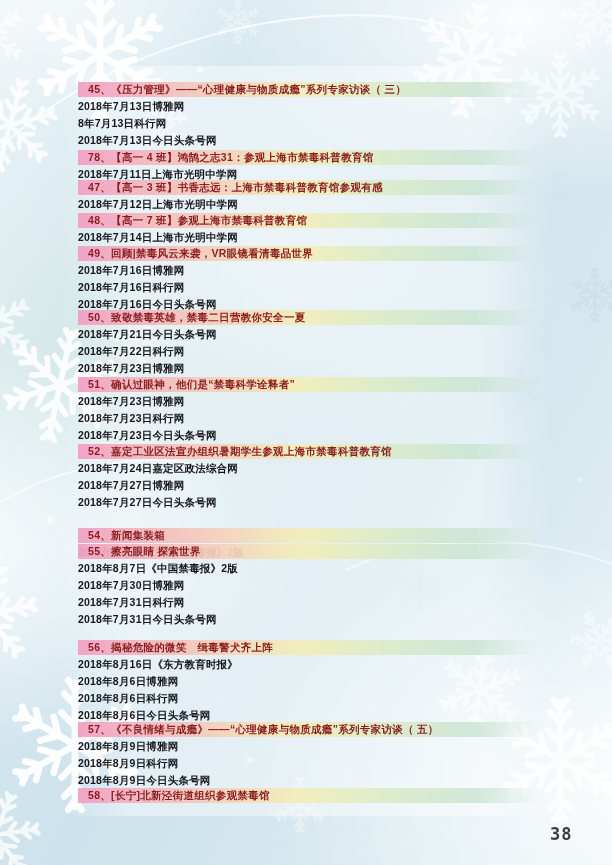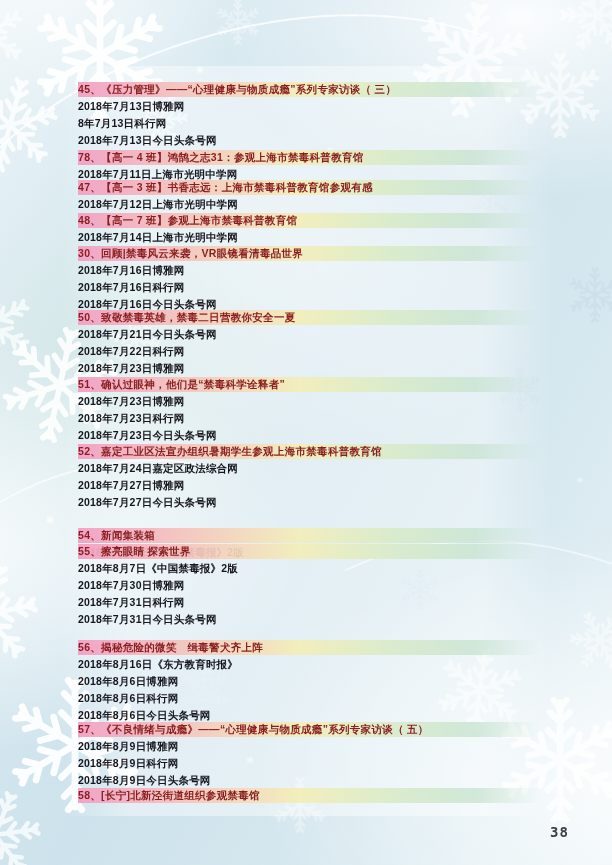--- a/index.html
+++ b/index.html
@@ -25,40 +25,40 @@
   }
   .arc{position:absolute;border:2px solid transparent;border-radius:50%;pointer-events:none;}
   .arc1{width:700px;height:420px;left:-90px;top:28px;transform:rotate(-16deg);border-top-color:rgba(255,255,255,.8);}
   .arc2{width:620px;height:520px;left:110px;top:-70px;transform:rotate(22deg);border-top-color:rgba(255,255,255,.55);}
   .arc3{width:520px;height:430px;left:-150px;top:470px;transform:rotate(-28deg);border-top-color:rgba(255,255,255,.6);}
   .arc4{width:580px;height:430px;left:230px;top:545px;transform:rotate(14deg);border-top-color:rgba(255,255,255,.5);}
   svg.flakes{position:absolute;inset:0;pointer-events:none;}
   .content{position:absolute;left:78px;top:0;width:462px;}
   .item{position:absolute;left:0;width:462px;}
   .bar{
-    height:15px;line-height:15px;padding-left:0;
+    height:15px;line-height:15px;padding-left:10px;
     font-size:10.5px;font-weight:bold;color:#8a1e1e;letter-spacing:.3px;
     white-space:nowrap;overflow:hidden;
     background:linear-gradient(90deg,
       rgba(242,160,196,.95) 0%,
       rgba(244,205,188,.93) 28%,
       rgba(243,238,184,.92) 48%,
       rgba(216,235,200,.9) 68%,
       rgba(200,227,209,.8) 86%,
       rgba(201,229,216,0) 100%);
   }
   .date{
     line-height:17px;font-size:10.5px;font-weight:bold;color:#15151d;
     text-align:left;padding-right:10px;letter-spacing:.2px;white-space:nowrap;
   }
   .bar + .date{margin-top:1px;}
   .page-number{
     position:absolute;left:550px;top:824px;
     font-family:"DejaVu Sans Mono","Liberation Mono",monospace;
-    font-size:14px;font-weight:bold;color:#3d3d46;letter-spacing:1px;
+    font-size:17px;font-weight:bold;color:#3d3d46;letter-spacing:1px;
   }
 </style>
 </head>
 <body>
 
 <div class="page">
   <div class="bg"></div>
 
   <div class="arc arc1"></div>
   <div class="arc arc2"></div>
@@ -125,21 +125,21 @@
       </div>
       <div class="item" style="top: 180px;">
         <div class="bar">47、【高一 3 班】书香志远：上海市禁毒科普教育馆参观有感</div>
         <div class="date">2018年7月12日上海市光明中学网</div>
       </div>
       <div class="item" style="top: 213px;">
         <div class="bar">48、【高一 7 班】参观上海市禁毒科普教育馆</div>
         <div class="date">2018年7月14日上海市光明中学网</div>
       </div>
       <div class="item" style="top: 246px;">
-        <div class="bar">30、回顾|禁毒风云来袭，VR眼镜看清毒品世界</div>
+        <div class="bar">49、回顾|禁毒风云来袭，VR眼镜看清毒品世界</div>
         <div class="date">2018年7月16日博雅网</div>
         <div class="date">2018年7月16日科行网</div>
         <div class="date">2018年7月16日今日头条号网</div>
       </div>
       <div class="item" style="top: 310px;">
         <div class="bar">50、致敬禁毒英雄，禁毒二日营教你安全一夏</div>
         <div class="date">2018年7月21日今日头条号网</div>
         <div class="date">2018年7月22日科行网</div>
         <div class="date">2018年7月23日博雅网</div>
       </div>

